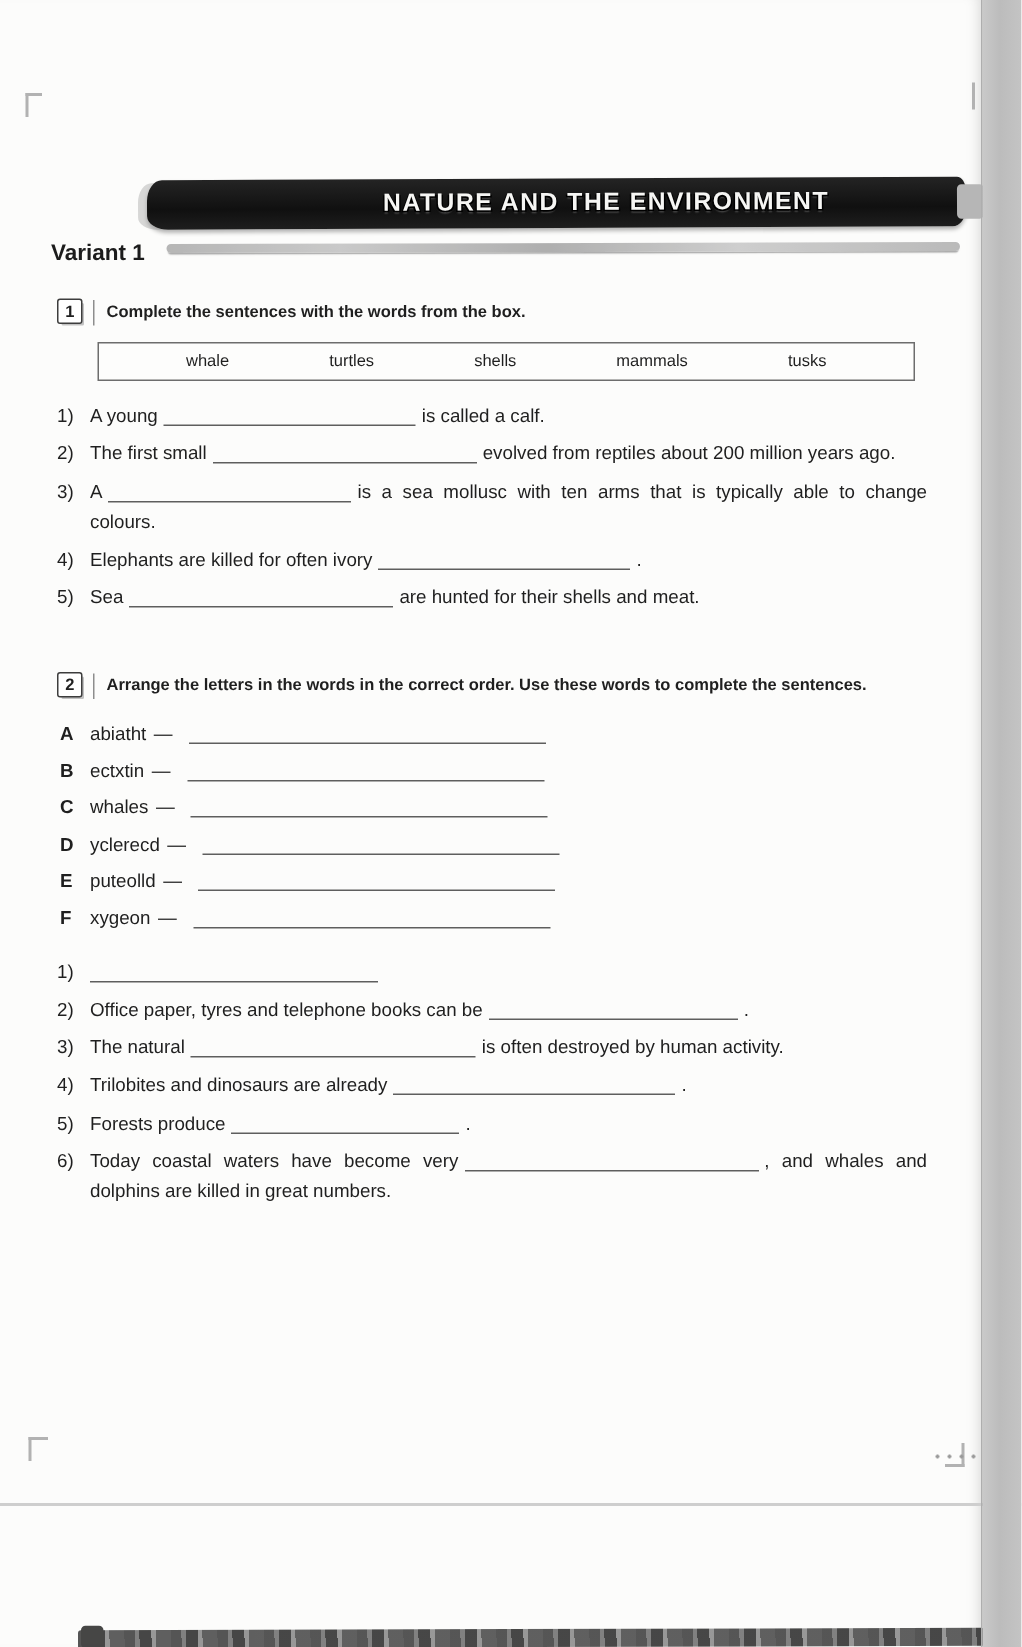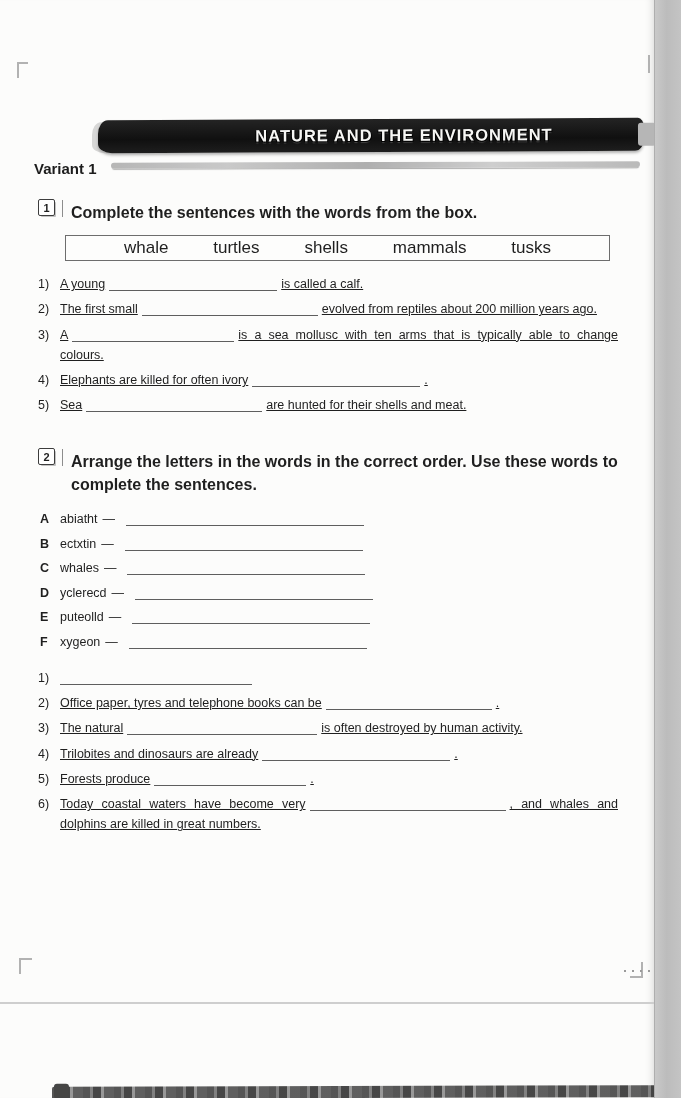--- a/index.html
+++ b/index.html
@@ -52,31 +52,31 @@
 
   
   .task { position:absolute; left:38px; width:580px; color:#1f1f1f; }
   .task1 { top:200px; }
   .task2 { top:449px; }
   .task-head { display:flex; align-items:flex-start; }
   .task-badge { flex:0 0 17px; width:17px; height:17px; border:1.6px solid #3d3d3d; border-radius:2px;
     display:flex; align-items:center; justify-content:center; font-weight:bold; font-size:11px;
     box-shadow:2px 2px 0 -1px #c2c2c2; background:#fff; margin-top:-1px; }
   .task-sep { flex:0 0 1px; width:1px; height:17px; background:#8d8d8d; margin:0 8px 0 7px; }
-  .task-instr { font-weight:bold; font-size:16px; line-height:1.45; padding-top:1px; }
+  .task-instr { font-weight:bold; font-size:11px; line-height:1.45; padding-top:1px; }
 
   
   .word-box { margin:11px 8px 0 27px; height:26px; border:1px solid #6d6d6d; background:#fdfdfc;
-    display:flex; align-items:center; justify-content:space-between; padding:0 58px; font-size:17px; }
+    display:flex; align-items:center; justify-content:space-between; padding:0 58px; font-size:11px; }
 
   
   .sent-list { margin-top:13px; }
   .sent { display:flex; margin-bottom:5px; font-size:12.5px; }
   .sent .num { flex:0 0 22px; line-height:1.62; }
-  .sent .body { flex:1; text-align:justify; line-height:1.62;text-decoration:underline; }
+  .sent .body { flex:1; text-align:justify; line-height:1.62; }
   .blank { display:inline-block; height:13px; border-bottom:1px solid #5e5e5e;
     vertical-align:baseline; transform:translateY(3px); margin:0 4px; }
 
   
   .wrows { margin-top:14px; margin-left:2px; }
   .wrow { display:flex; align-items:baseline; margin-bottom:8.5px; font-size:12.5px; }
   .wl { flex:0 0 20px; font-weight:bold; }
   .dash { margin:0 7px 0 5px; }
 
   .t2-sents { margin-top:19px; }

